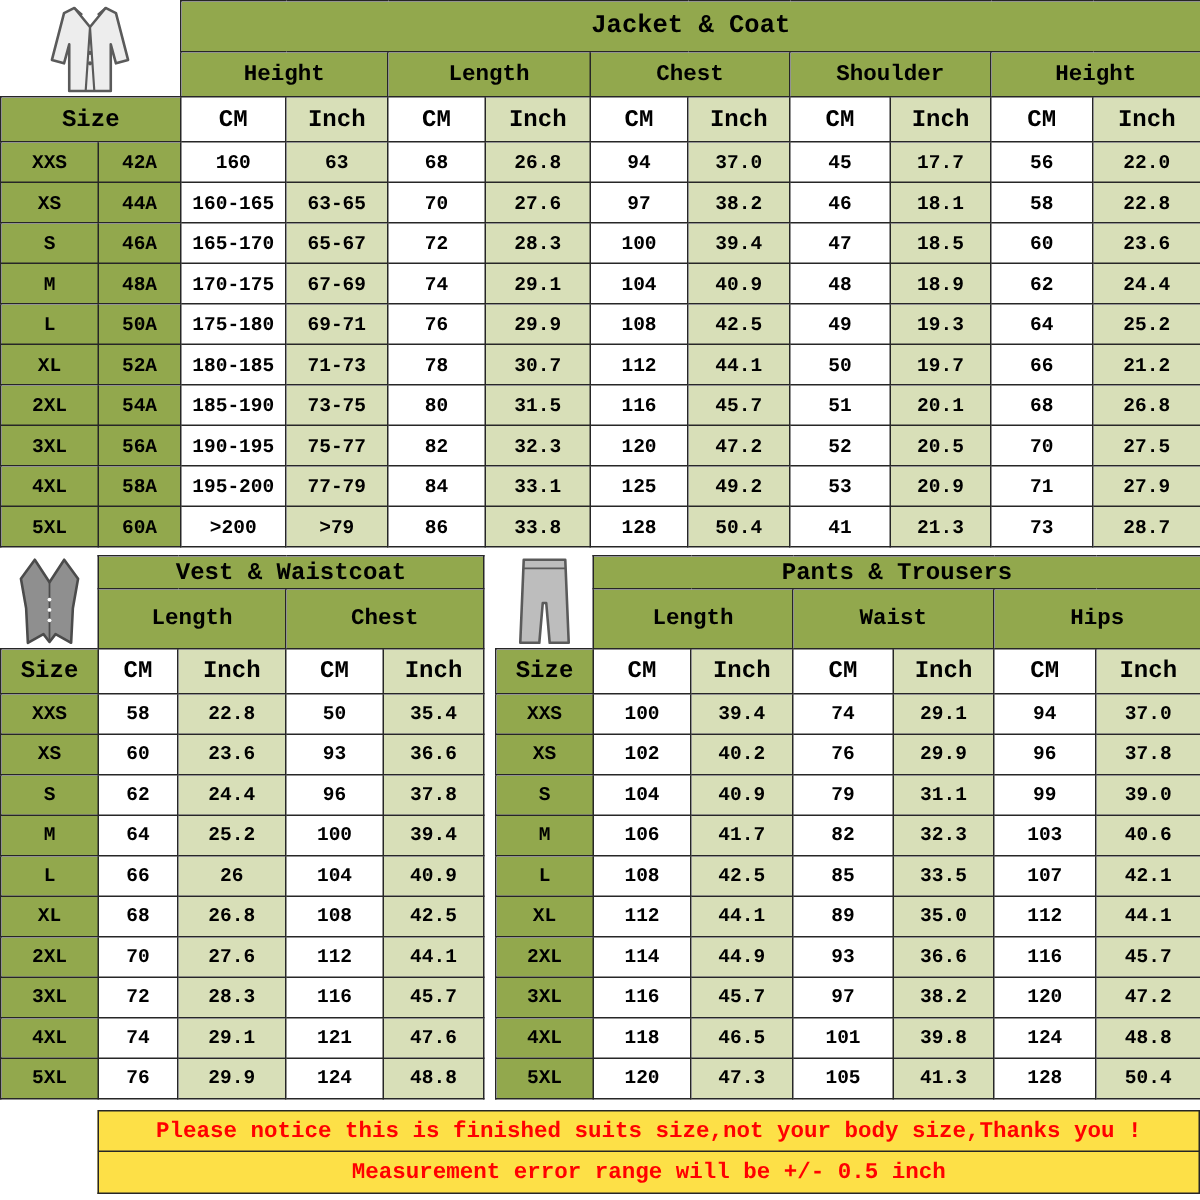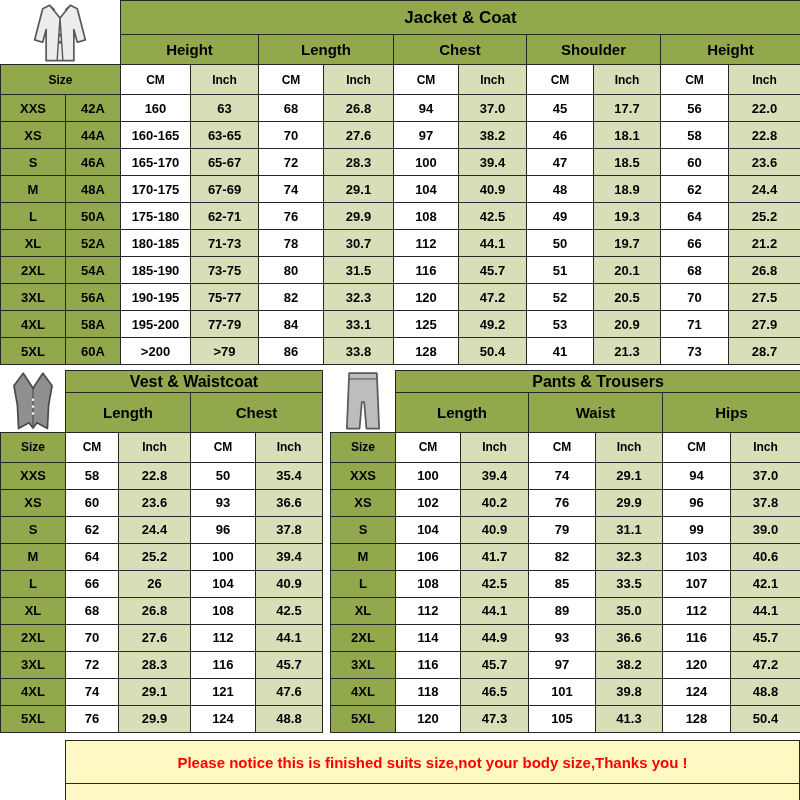--- a/index.html
+++ b/index.html
@@ -1,48 +1,48 @@
 <!DOCTYPE html>
 <html><head>
 <meta charset="utf-8">
 <style>
   * { box-sizing: border-box; }
   html, body { margin: 0; padding: 0; background: #fff; }
   #root {
     position: relative; width: 800px; height: 800px; background: #fff;
-    font-family: Liberation Sans, sans-serif; color: #000; overflow: hidden; padding-left: 45px;
+    font-family: Liberation Mono, monospace; color: #000; overflow: hidden; padding-left: 45px;
   }
   table { border-collapse: collapse; table-layout: fixed; }
   th, td {
     border: 1px solid var(--border, #262626);
     text-align: center; vertical-align: middle; padding: 0;
     font-weight: bold; font-size: 13px; overflow: hidden; white-space: nowrap;
   }
   .green  { background: var(--green, #92A84D); }
   .c-size { background: var(--green, #92A84D); }
   .c-cm   { background: #ffffff; }
   .c-inch { background: var(--light, #D8DFB8); }
   .blank  { border: none; background: #fff; }
   .img-cell svg { display: block; margin: 1px auto 0 auto; }
   .title  { font-size: 17px; }
   .title2 { font-size: 16px; }
   .grp    { font-size: 15px; margin-left: 28px; }
-  .unit   { font-size: 12px; }
+  .unit   { font-size: 16px; }
   .r-title  tr, .r-title  { height: 34px; }
   .r-group  { height: 30px; }
   .r-unit   { height: 30px; }
   .r-title2 { height: 19px; }
   .r-group2 { height: 33px; }
   tbody tr  { height: 27px; }
   #jacket-table { position: absolute; top: 0;     left: 0;     width: 800px; }
   #vest-table   { position: absolute; top: 370px; left: 0;     width: 322px; }
   #pants-table  { position: absolute; top: 370px; left: 330px; width: 470px; }
   #notice { position: absolute; top: 740px; left: 65px; width: 735px; }
   .notice-row {
-    height: 44px; border: 1px solid var(--border, #262626); background: #fef9c3;
+    height: 28px; border: 1px solid var(--border, #262626); background: #fde047;
     display: flex; align-items: center; justify-content: center;
     color: var(--red, #FF0000); font-weight: bold; font-size: 15px;
   }
   .notice-row + .notice-row { border-top: none; }
 </style>
 </head>
 <body>
 
 <div id="root" style="--green: #92A84D; --light: #D8DFB8; --red: #FF0000; --border: #262626;">
 
@@ -148,21 +148,21 @@
           <td class="c-inch">40.9</td>
           <td class="c-cm">48</td>
           <td class="c-inch">18.9</td>
           <td class="c-cm">62</td>
           <td class="c-inch">24.4</td>
         </tr>
         <tr>
           <td class="c-size">L</td>
           <td class="c-size">50A</td>
           <td class="c-cm">175-180</td>
-          <td class="c-inch">62-71</td>
+          <td class="c-inch">69-71</td>
           <td class="c-cm">76</td>
           <td class="c-inch">29.9</td>
           <td class="c-cm">108</td>
           <td class="c-inch">42.5</td>
           <td class="c-cm">49</td>
           <td class="c-inch">19.3</td>
           <td class="c-cm">64</td>
           <td class="c-inch">25.2</td>
         </tr>
         <tr>

